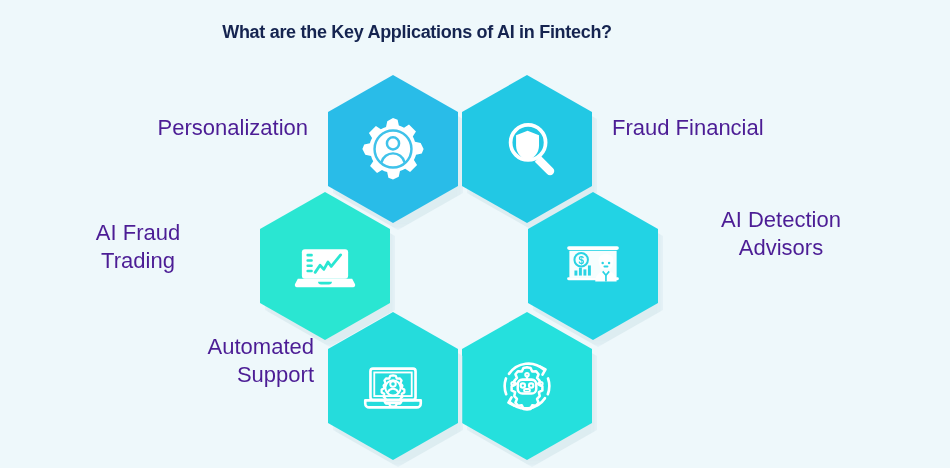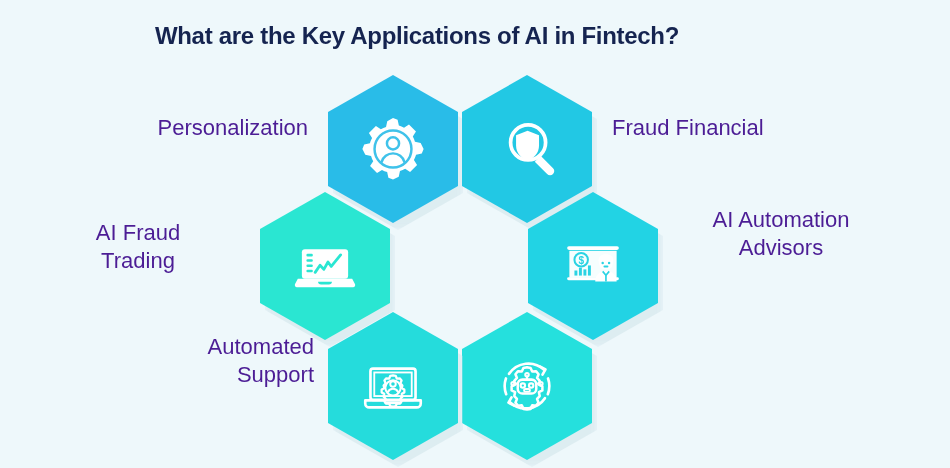--- a/index.html
+++ b/index.html
@@ -18,21 +18,21 @@
     position: relative;
     width: 950px;
     height: 468px;
   }
   .title {
     position: absolute;
     top: 22px;
     left: 0;
     width: 834px;
     text-align: center;
-    font-size: 24px;
+    font-size: 18px;
     font-weight: bold;
     letter-spacing: -0.3px;
     color: #152450;
     font-family: "Liberation Sans", sans-serif;
   }
 
   
   .hex {
     position: absolute;
     width: 130px;
@@ -193,20 +193,20 @@
         <path d="M8.5 43h47l2.4 4.6a1.9 1.9 0 01-1.7 2.8H7.8a1.9 1.9 0 01-1.7-2.8z" fill="#ffffff"></path>
         <path d="M26 45.6h12c0 1.5-1.1 2.3-2.6 2.3h-6.8c-1.5 0-2.6-.8-2.6-2.3z" fill="#2ae6d2"></path>
         <path d="M17 22.6h3.4M17 27.2h3.4M17 31.8h3.4M17 36.4h3.4" stroke="#2ae6d2" stroke-width="2.2" stroke-linecap="round"></path>
         <path d="M23.5 37.5l4.2-6.2 3.3 3.6 3.6-6.4 2.8 3.9 8.1-10" fill="none" stroke="#2ae6d2" stroke-width="2.4" stroke-linecap="round" stroke-linejoin="round"></path>
       </svg>
     </div>
   </div>
 
   <div class="label left-1">Personalization</div>
   <div class="label right-1">Fraud Financial</div>
-  <div class="label right-2">AI Automation
+  <div class="label right-2">AI Detection
 Advisors</div>
   <div class="label left-3">Automated
 Support</div>
   <div class="label left-2">AI Fraud
 Trading</div>
 
 </div>
 
 </body></html>

